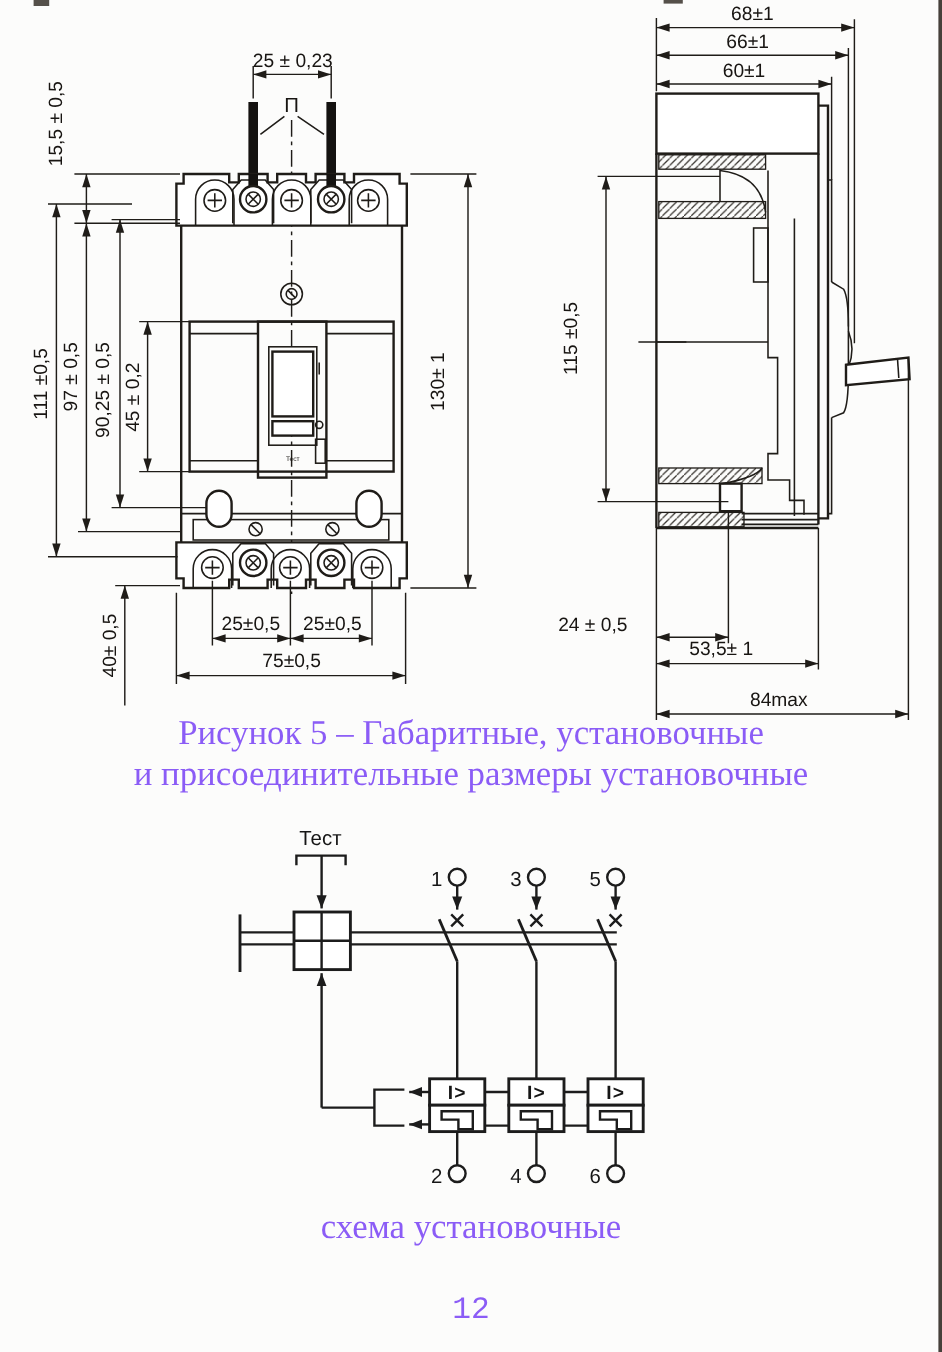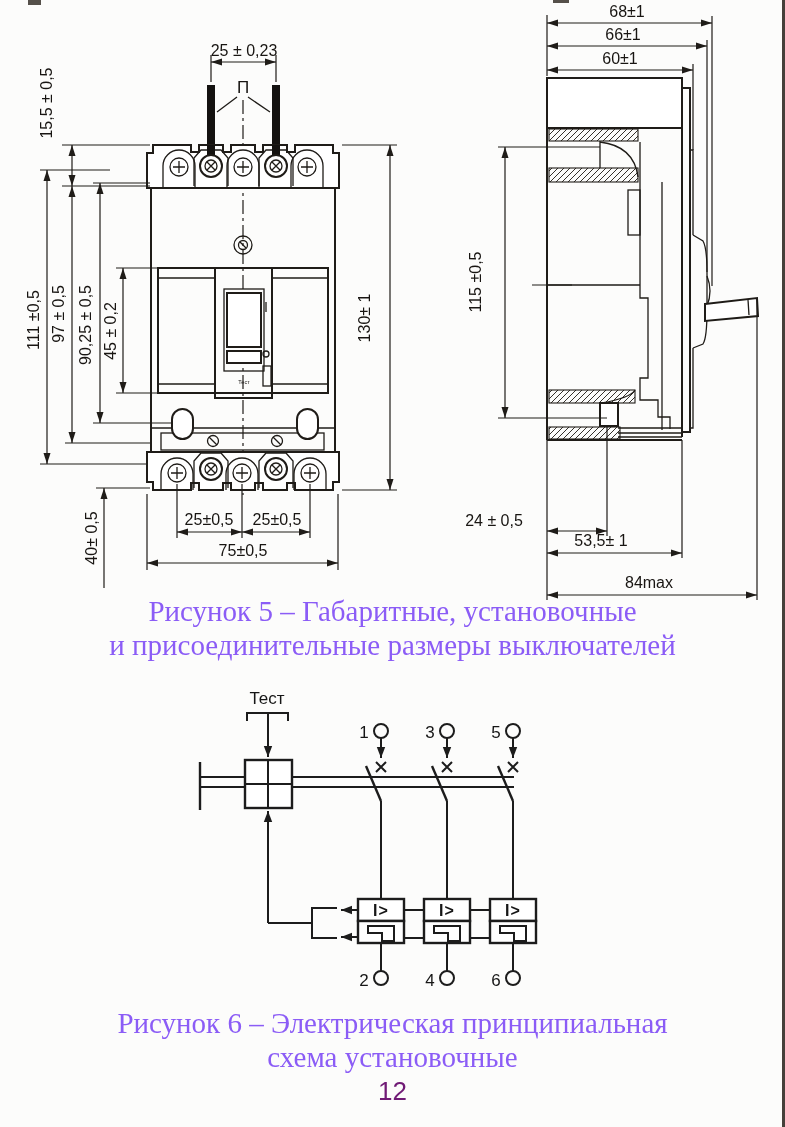--- a/index.html
+++ b/index.html
@@ -8,21 +8,21 @@
   .edge-right{position:absolute;top:0;right:0;width:3px;height:1127px;background:#46403a;}
   .frag{position:absolute;background:#55504a;}
   .frag1{left:28px;top:0;width:13px;height:5px;}
   .frag2{left:553px;top:0;width:16px;height:3px;}
   .caption{position:absolute;left:0;width:785px;text-align:center;
            font-family:"Liberation Serif",serif;color:#8b5cf6;
            font-size:29px;line-height:34px;}
   .cap5{top:594px;}
   .cap6{top:1006px;}
   .pageno{position:absolute;left:0;top:1076px;width:785px;text-align:center;
-          font-family:Liberation Sans, sans-serif;font-size:26px;color:#701a75;}
+          font-family:Liberation Mono, monospace;font-size:26px;color:#8b5cf6;}
   
   svg{position:absolute;left:0;top:0;}
   .ln{stroke:#1f1c18;fill:none;stroke-width:2;}
   .lnf{stroke:#1f1c18;fill:#fff;stroke-width:2;}
   .tn{stroke:#1f1c18;fill:none;stroke-width:1.3;}
   .dm{stroke:#1f1c18;fill:none;stroke-width:1.2;}
   .ht{fill:url(#hatch);stroke:#1f1c18;stroke-width:1.1;}
   .pin{fill:#141210;stroke:none;}
   .dt{font-family:"Liberation Sans",sans-serif;font-size:16px;fill:#181512;}
   .dts{font-family:"Liberation Sans",sans-serif;font-size:17px;fill:#181512;}
@@ -273,25 +273,24 @@
       <text x="430" y="738" class="st" text-anchor="middle">3</text>
       <text x="496" y="738" class="st" text-anchor="middle">5</text>
       <text x="364" y="986" class="st" text-anchor="middle">2</text>
       <text x="430" y="986" class="st" text-anchor="middle">4</text>
       <text x="496" y="986" class="st" text-anchor="middle">6</text>
     </g>
   </svg>
 
   <div class="caption cap5">
     <div>Рисунок 5 – Габаритные, установочные</div>
-    <div>и присоединительные размеры выключателей</div>
+    <div>и присоединительные размеры установочные</div>
   </div>
 
   <div class="caption cap6">
-    <div>Рисунок 6 – Электрическая принципиальная</div>
     <div>схема установочные</div>
   </div>
 
   <div class="pageno">12</div>
 
   <div class="edge-right"></div>
   <div class="frag frag1"></div>
   <div class="frag frag2"></div>
 </div>
 

